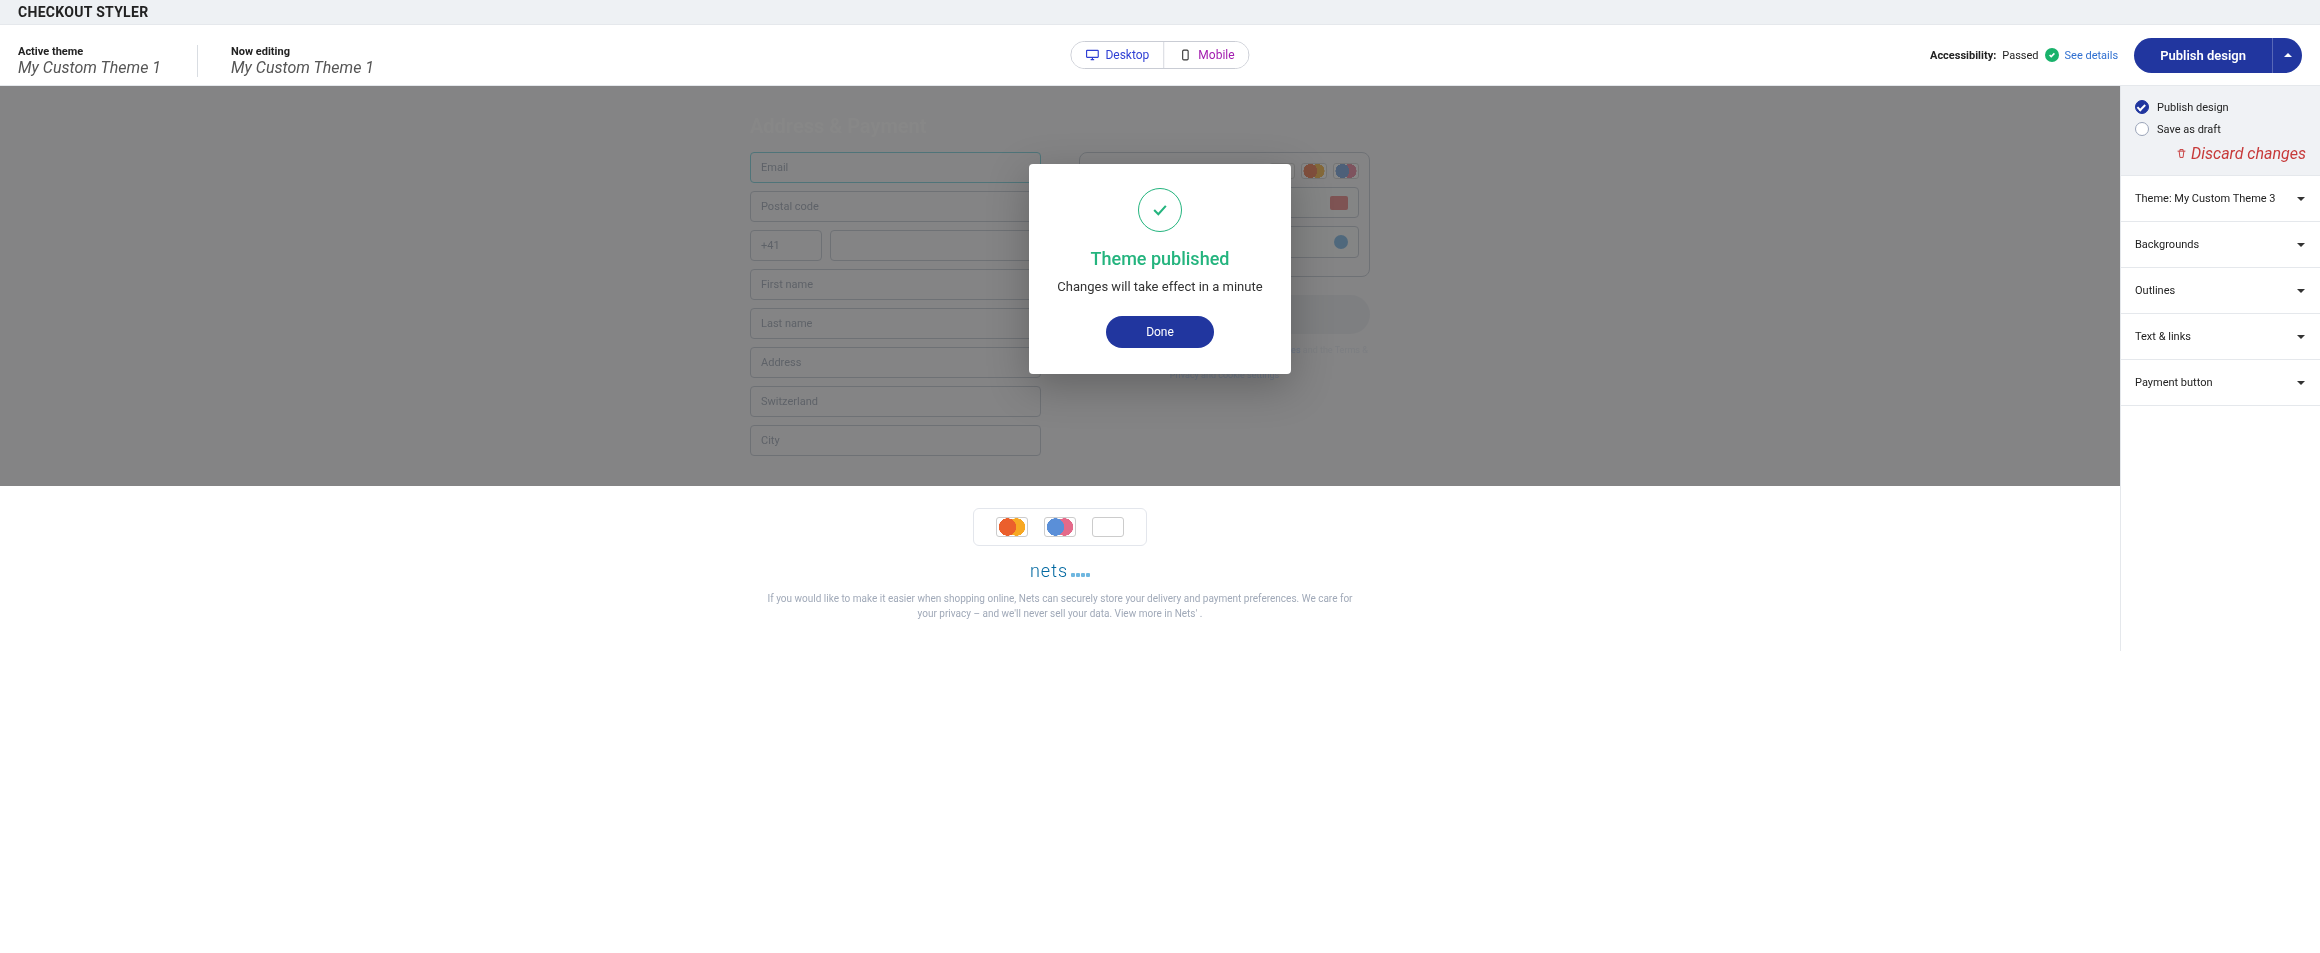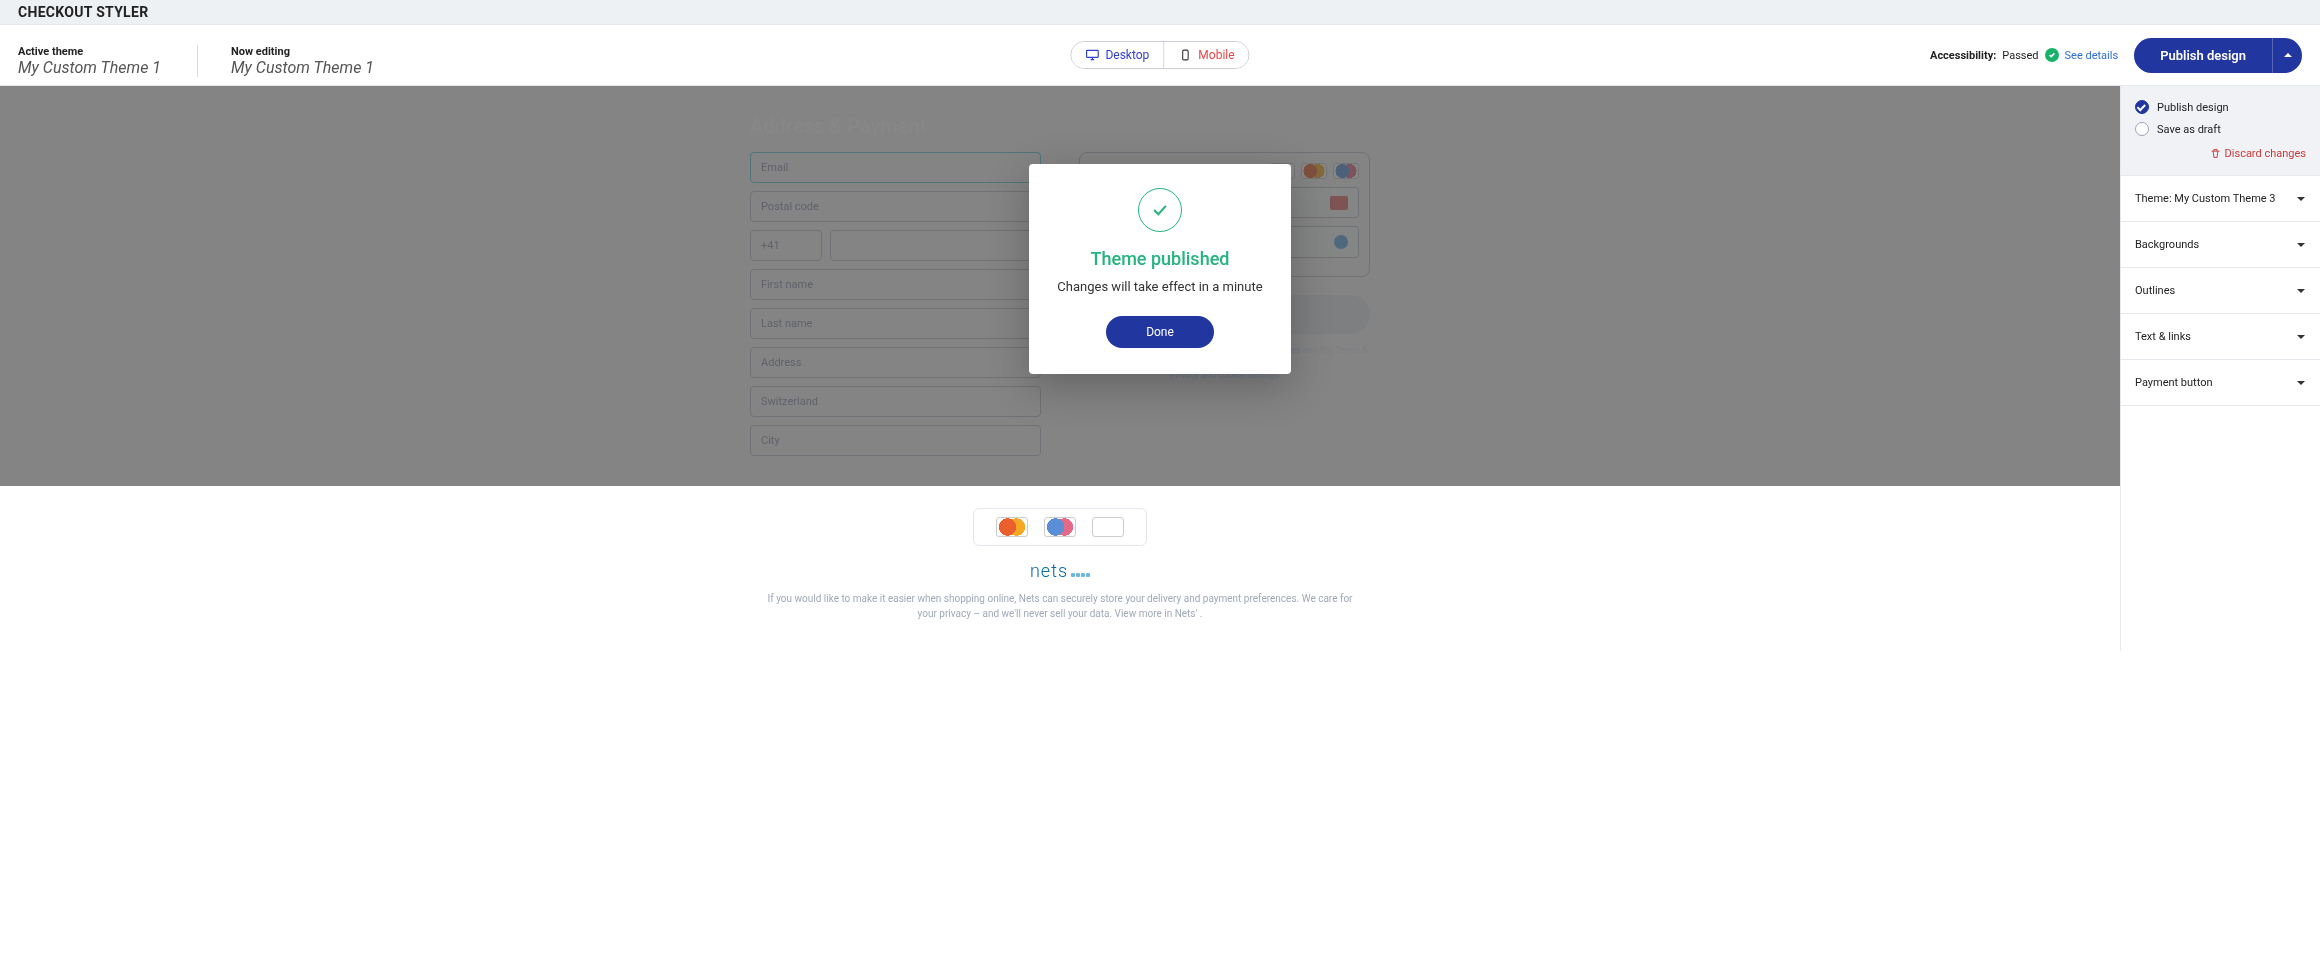--- a/index.html
+++ b/index.html
@@ -32,21 +32,21 @@
   .theme-block.sep { border-left: 1px solid #d9dde2; padding-left: 33px; margin-left: 12px; }
   .theme-block .lbl { font-size: 11px; font-weight: 700; color: #222; }
   .theme-block .val { font-size: 16px; font-style: italic; color: #555; }
 
   .view-toggle {
     position: absolute; left: 50%; transform: translateX(-50%);
     display: flex; border: 1px solid #c9ccd4; border-radius: 18px; overflow: hidden;
   }
   .view-toggle button {
     background: #fff; border: none; font-size: 12px; padding: 6px 14px;
-    display: flex; align-items: center; gap: 6px; cursor: pointer; color: #ef4444;
+    display: flex; align-items: center; gap: 6px; cursor: pointer; color: #a21caf;
   }
   .view-toggle button.active { color: #2f3fd4; }
   .view-toggle button:first-child { border-right: 1px solid #c9ccd4; }
   .view-toggle svg { width: 14px; height: 12px; }
 
   .toolbar-right { margin-left: auto; display: flex; align-items: center; gap: 16px; }
   .access { font-size: 11px; display: flex; align-items: center; gap: 6px; }
   .access b { color: #222; }
   .pill-check {
     width: 14px; height: 14px; border-radius: 50%; background: #19b26b;
@@ -123,21 +123,21 @@
   }
   .side-top { background: #f0f2f5; padding: 14px 14px 12px; border-bottom: 1px solid #e5e8ec; }
   .radio-row { display: flex; align-items: center; gap: 8px; font-size: 11px; margin-bottom: 8px; cursor:pointer;}
   .radio {
     width: 14px; height: 14px; border-radius: 50%; border: 1.5px solid #9aa4b8;
     display: inline-flex; align-items: center; justify-content: center; background:#fff;
   }
   .radio.checked { background: #21369f; border-color:#21369f; }
   .radio.checked::after { content:''; width:6px; height:3px; border-left:2px solid #fff;border-bottom:2px solid #fff; transform:rotate(-45deg) translate(0,-1px);}
   .discard { text-align: right; margin-top: 8px; }
-  .discard a { color: #c73a3a; font-size: 11px; text-decoration: none; display:inline-flex;align-items:center;gap:4px;}
+  .discard a { color: #c73a3a; font-size: 16px; text-decoration: none; display:inline-flex;align-items:center;gap:4px;font-style:italic;}
   .trash-icon{width:11px;height:11px;}
 
   .acc-item {
     padding: 16px 14px; border-bottom: 1px solid #e5e8ec;
     display: flex; justify-content: space-between; align-items: center;
     font-size: 11px; cursor: pointer;
   }
   .acc-item svg { width: 10px; height: 10px; }
 
   

